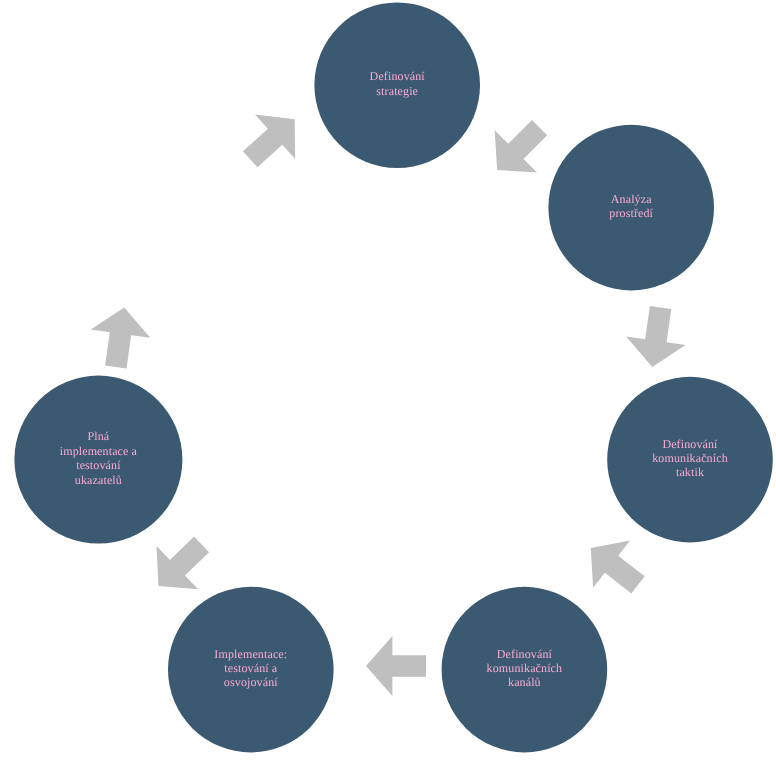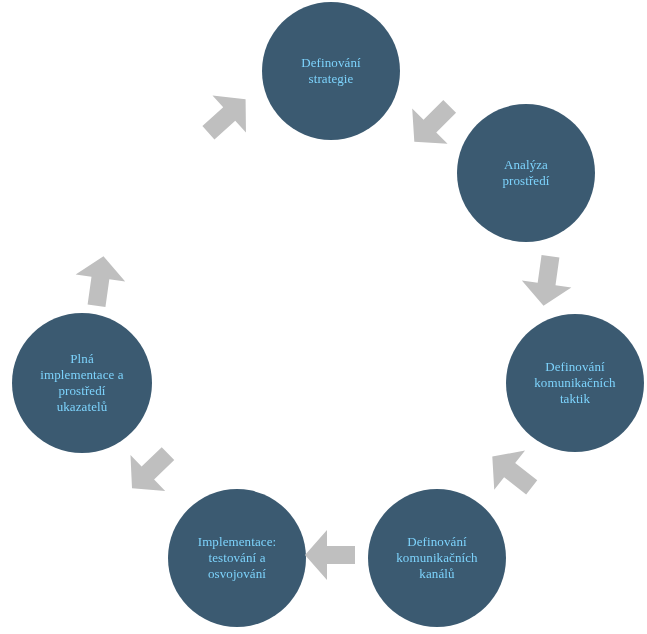--- a/index.html
+++ b/index.html
@@ -20,28 +20,28 @@
   .cycle-node {
     position: absolute;
     border-radius: 50%;
     background: #3b5a71;
     display: flex;
     align-items: center;
     justify-content: center;
     box-sizing: border-box;
   }
   .cycle-node-label {
-    color: #7dd3fc;
+    color: #f9a8d4;
     font-family: "Liberation Serif", "DejaVu Serif", serif;
     text-align: center;
     line-height: 1.22;
     letter-spacing: 0.1px;
     padding: 0 8px;
     white-space: pre-line;
-    font-size: 13px;
+    font-size: 10px;
   }
   .cycle-arrow {
     position: absolute;
     display: block;
   }
   .cycle-arrow svg { display: block; overflow: visible; }
 </style>
 </head>
 <body>
 
@@ -62,30 +62,30 @@
 komunikačních
 taktik</span>
   </div>
 
   <div class="cycle-node" style="left:368px; top:489px; width:138px; height:138px;">
     <span class="cycle-node-label">Definování
 komunikačních
 kanálů</span>
   </div>
 
-  <div class="cycle-node" style="left:168px; top:489px; width:138px; height:138px;">
+  <div class="cycle-node" style="left:140px; top:489px; width:138px; height:138px;">
     <span class="cycle-node-label">Implementace:
 testování a
 osvojování</span>
   </div>
 
   <div class="cycle-node" style="left:12px; top:313px; width:140px; height:140px;">
     <span class="cycle-node-label">Plná
 implementace a
-prostředí
+testování
 ukazatelů</span>
   </div>
 
 
   <span class="cycle-arrow" style="left:401px; top:93px; width:62px; height:62px; transform:rotate(135deg);">
     <svg width="62" height="62" viewBox="0 0 62 62" aria-hidden="true">
       <polygon points="6,22 34,22 34,6 56,31 34,56 34,40 6,40" fill="#bfbfbf"></polygon>
     </svg>
   </span>
 

